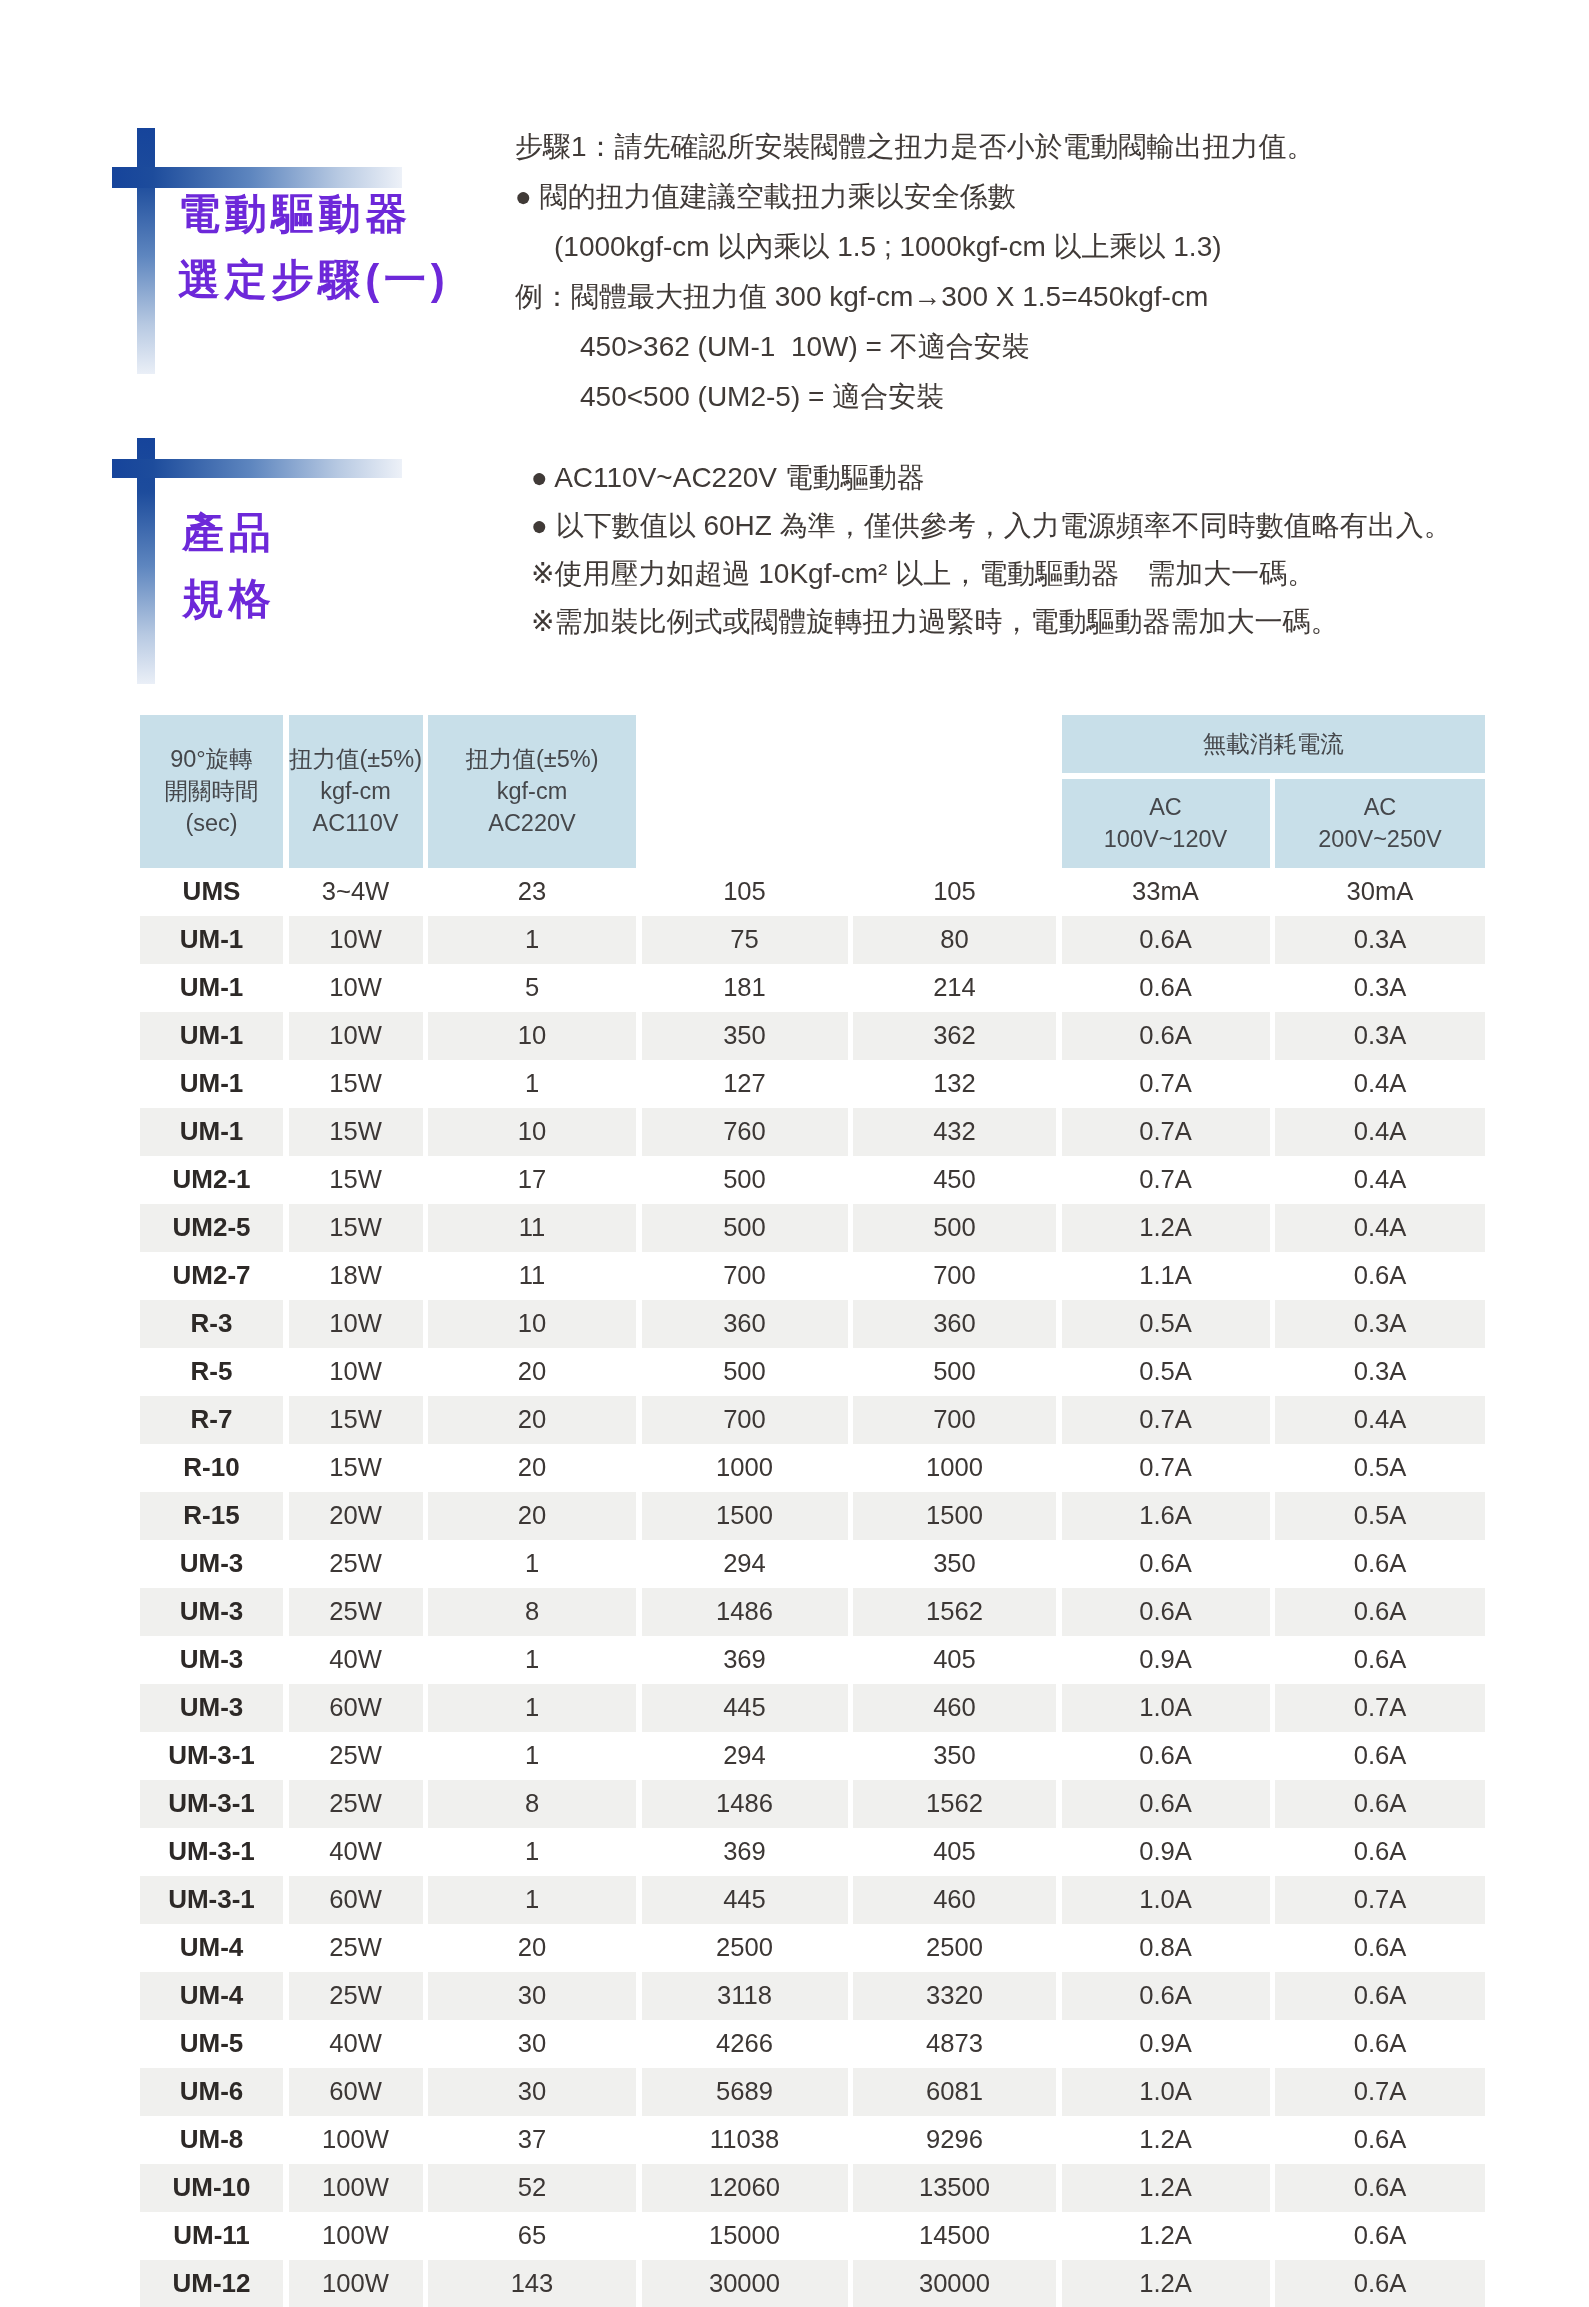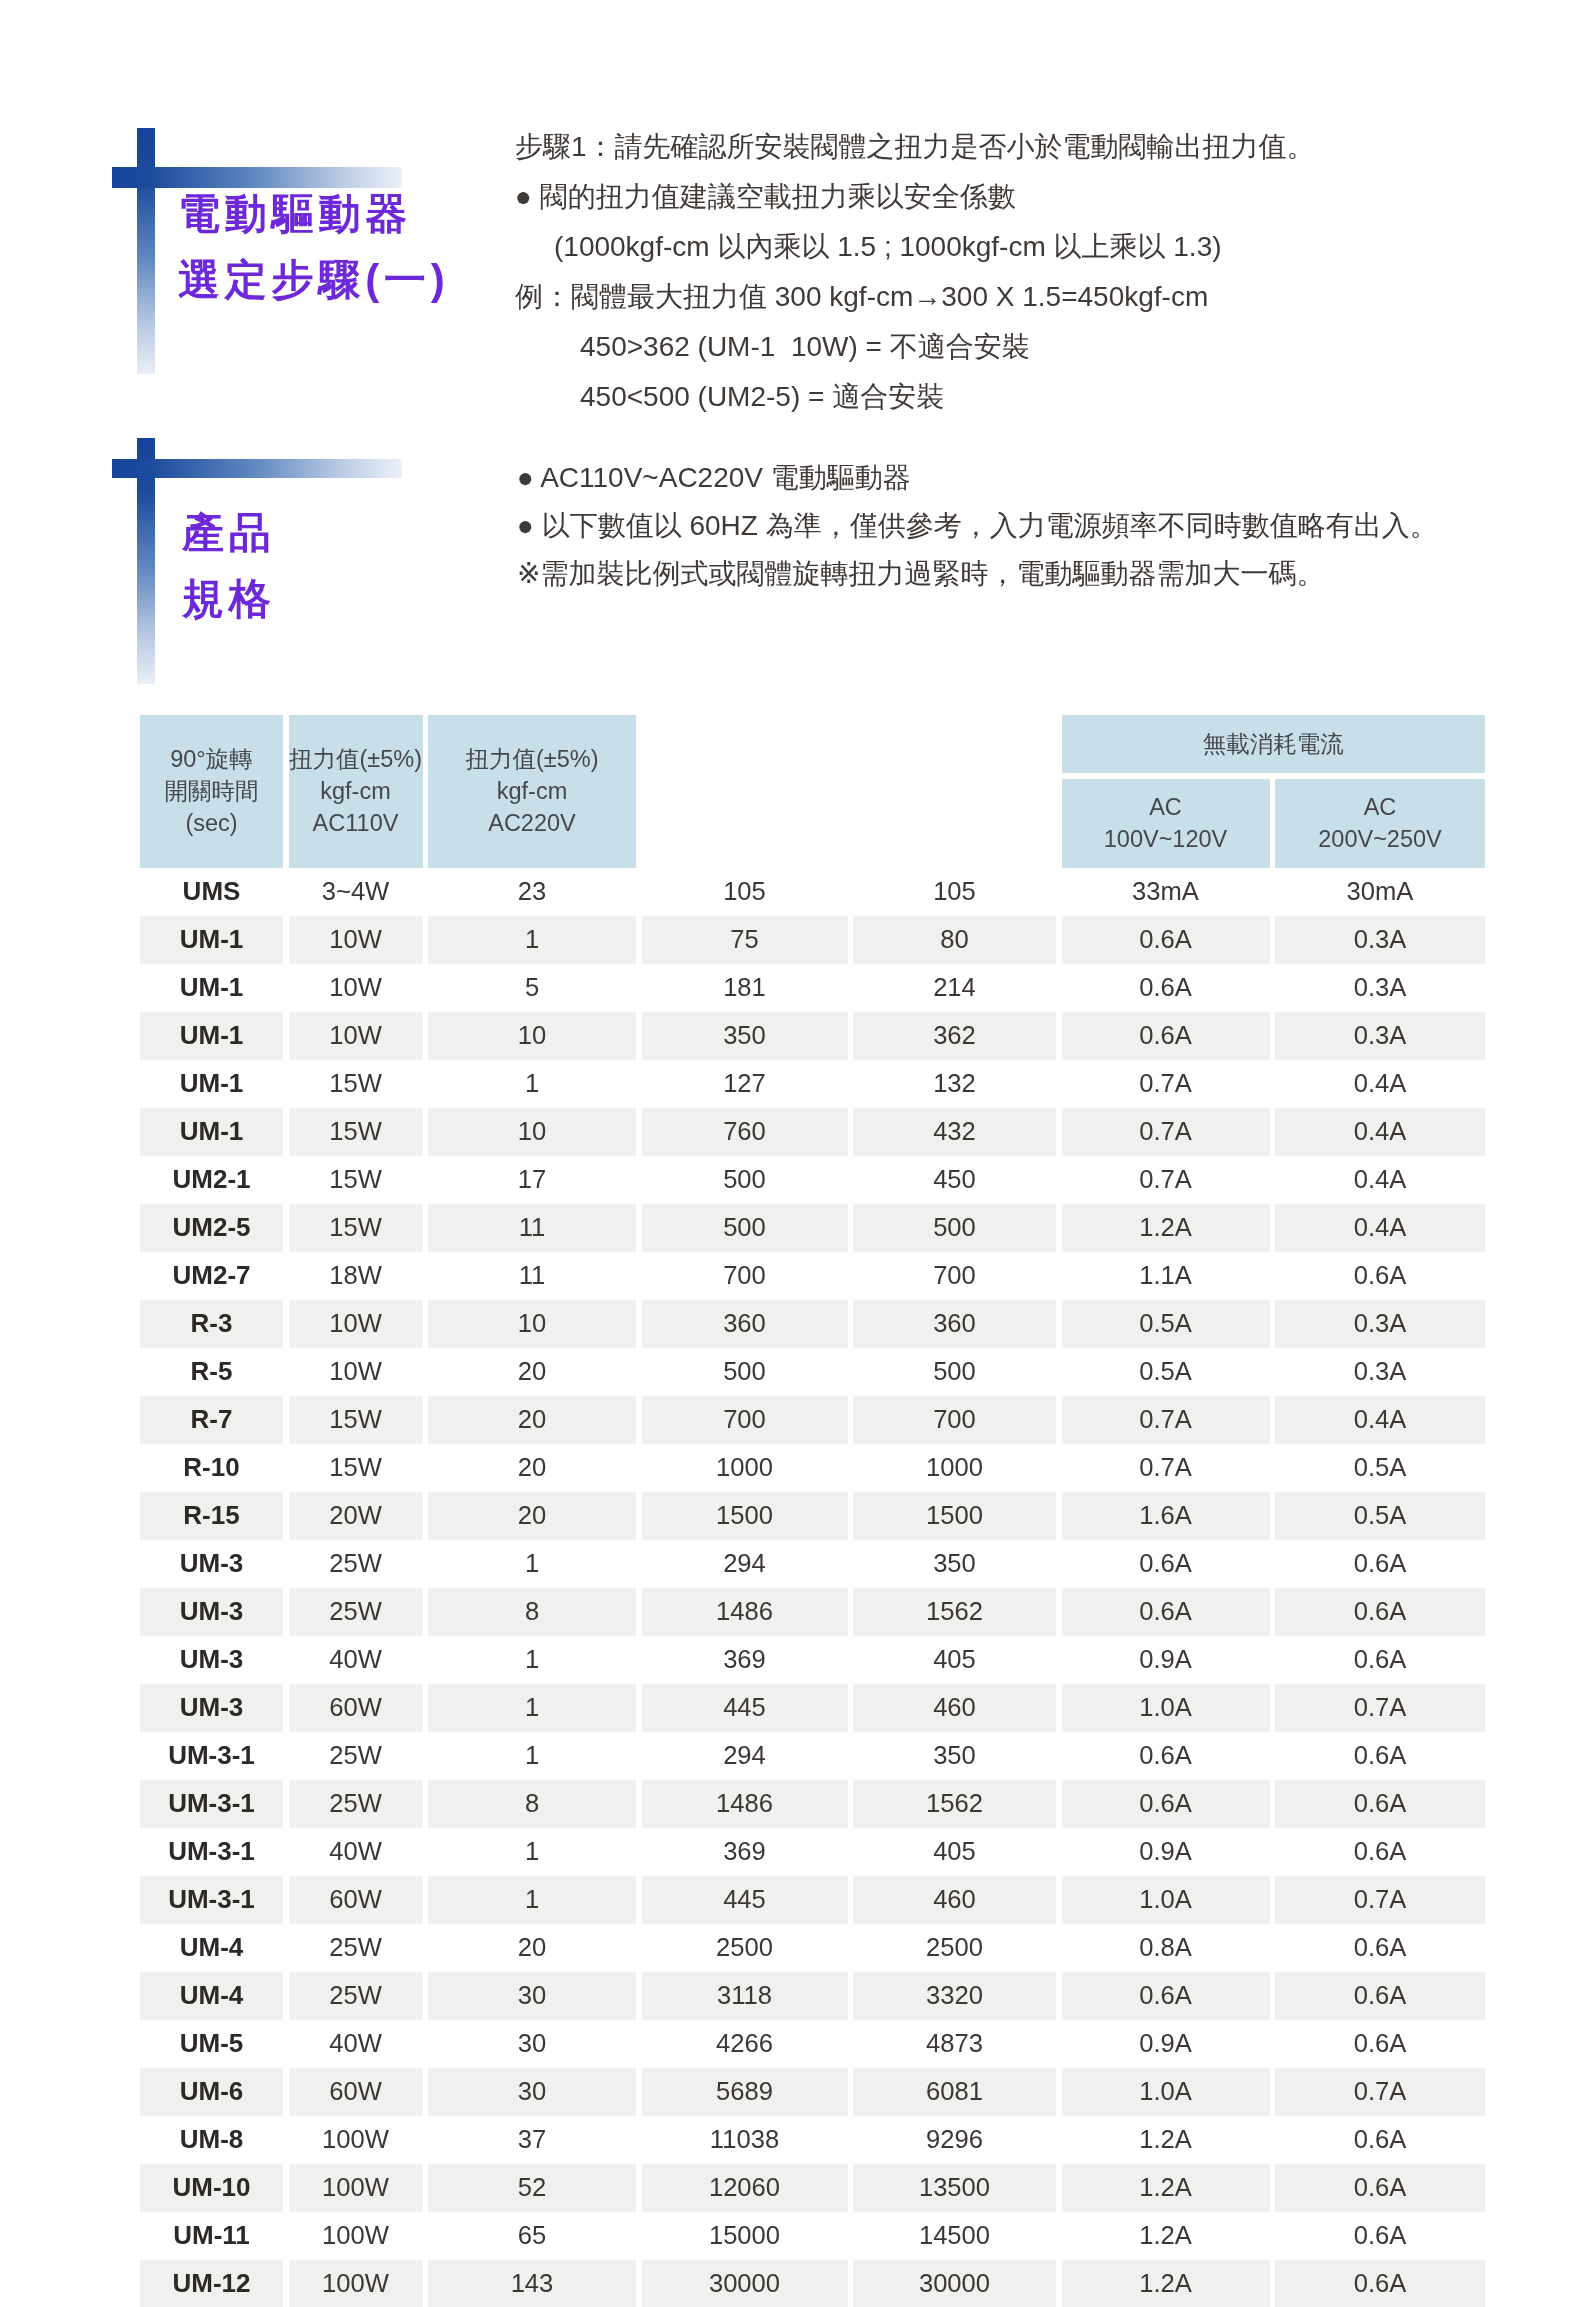--- a/index.html
+++ b/index.html
@@ -29,21 +29,21 @@
     line-height:66px; letter-spacing:4.8px; white-space:pre-line;
   }
   #title1 { left:178px; top:181px; }
   #title2 { left:182px; top:500px; }
 
   .textblock { position:absolute; font-size:28px; color:#403a37; }
   .textblock .line { height:50px; display:flex; align-items:center; white-space:pre; }
   #block1 { left:515px; top:122px; }
   #block1 .indent1 { padding-left:39px; }
   #block1 .indent2 { padding-left:65px; }
-  #block2 { left:517px; top:454px; }
+  #block2 { left:531px; top:454px; }
   #block2 .line { height:48px; }
 
   
   .spec-table { position:absolute; left:140px; top:715px; width:1347px; }
   .thead, .tbody {
     display:grid;
     grid-template-columns:143px 134px 208px 206px 203px 208px 210px;
     column-gap:5.5px;
   }
   .thead { grid-template-rows:58px 89px; row-gap:5.5px; }
@@ -84,20 +84,21 @@
     <div class="line">例：閥體最大扭力值 300 kgf-cm→300 X 1.5=450kgf-cm</div>
     <div class="line indent2">450&gt;362 (UM-1  10W) = 不適合安裝</div>
     <div class="line indent2">450&lt;500 (UM2-5) = 適合安裝</div>
   </div>
 
   <div id="title2" class="section-title">產品
 規格</div>
   <div id="block2" class="textblock">
     <div class="line">● AC110V~AC220V 電動驅動器</div>
     <div class="line">● 以下數值以 60HZ 為準，僅供參考，入力電源頻率不同時數值略有出入。</div>
+    <div class="line">※使用壓力如超過 10Kgf-cm² 以上，電動驅動器　需加大一碼。</div>
     <div class="line">※需加裝比例式或閥體旋轉扭力過緊時，電動驅動器需加大一碼。</div>
   </div>
 
   <div class="spec-table">
     <div class="thead">
       <div class="hcell span2">90°旋轉
 開關時間(sec)</div>
       <div class="hcell span2">扭力值(±5%)
 kgf-cm
 AC110V</div>

